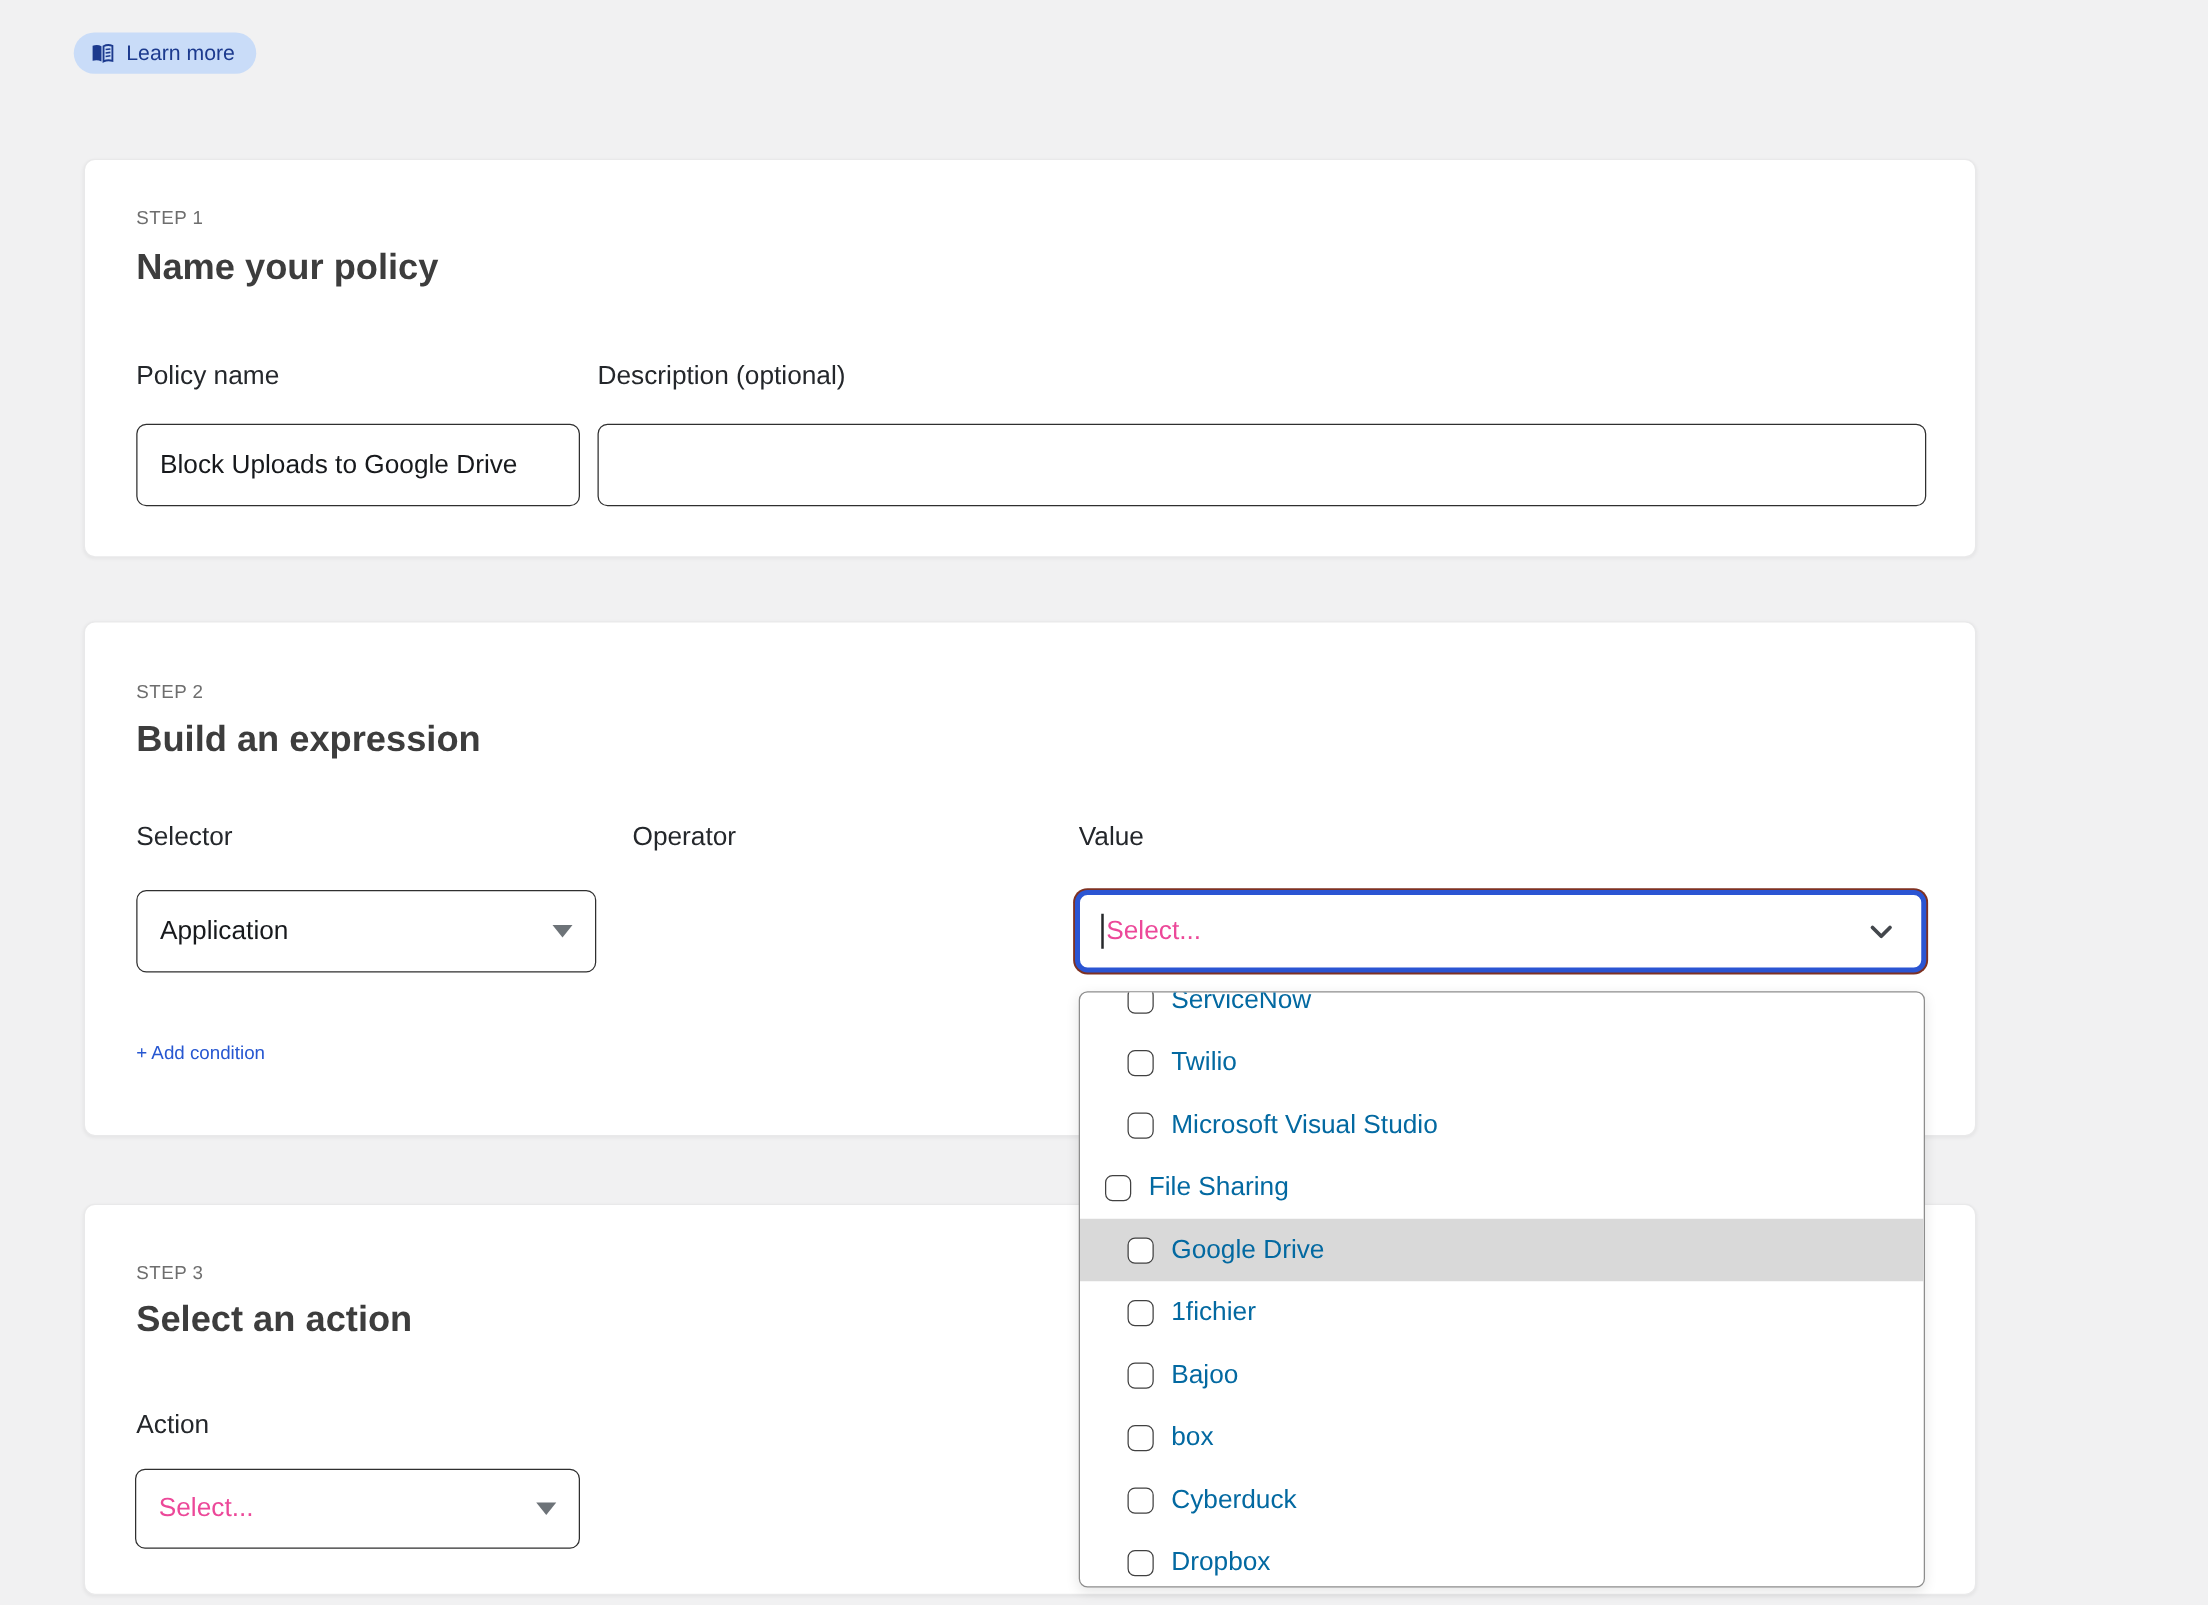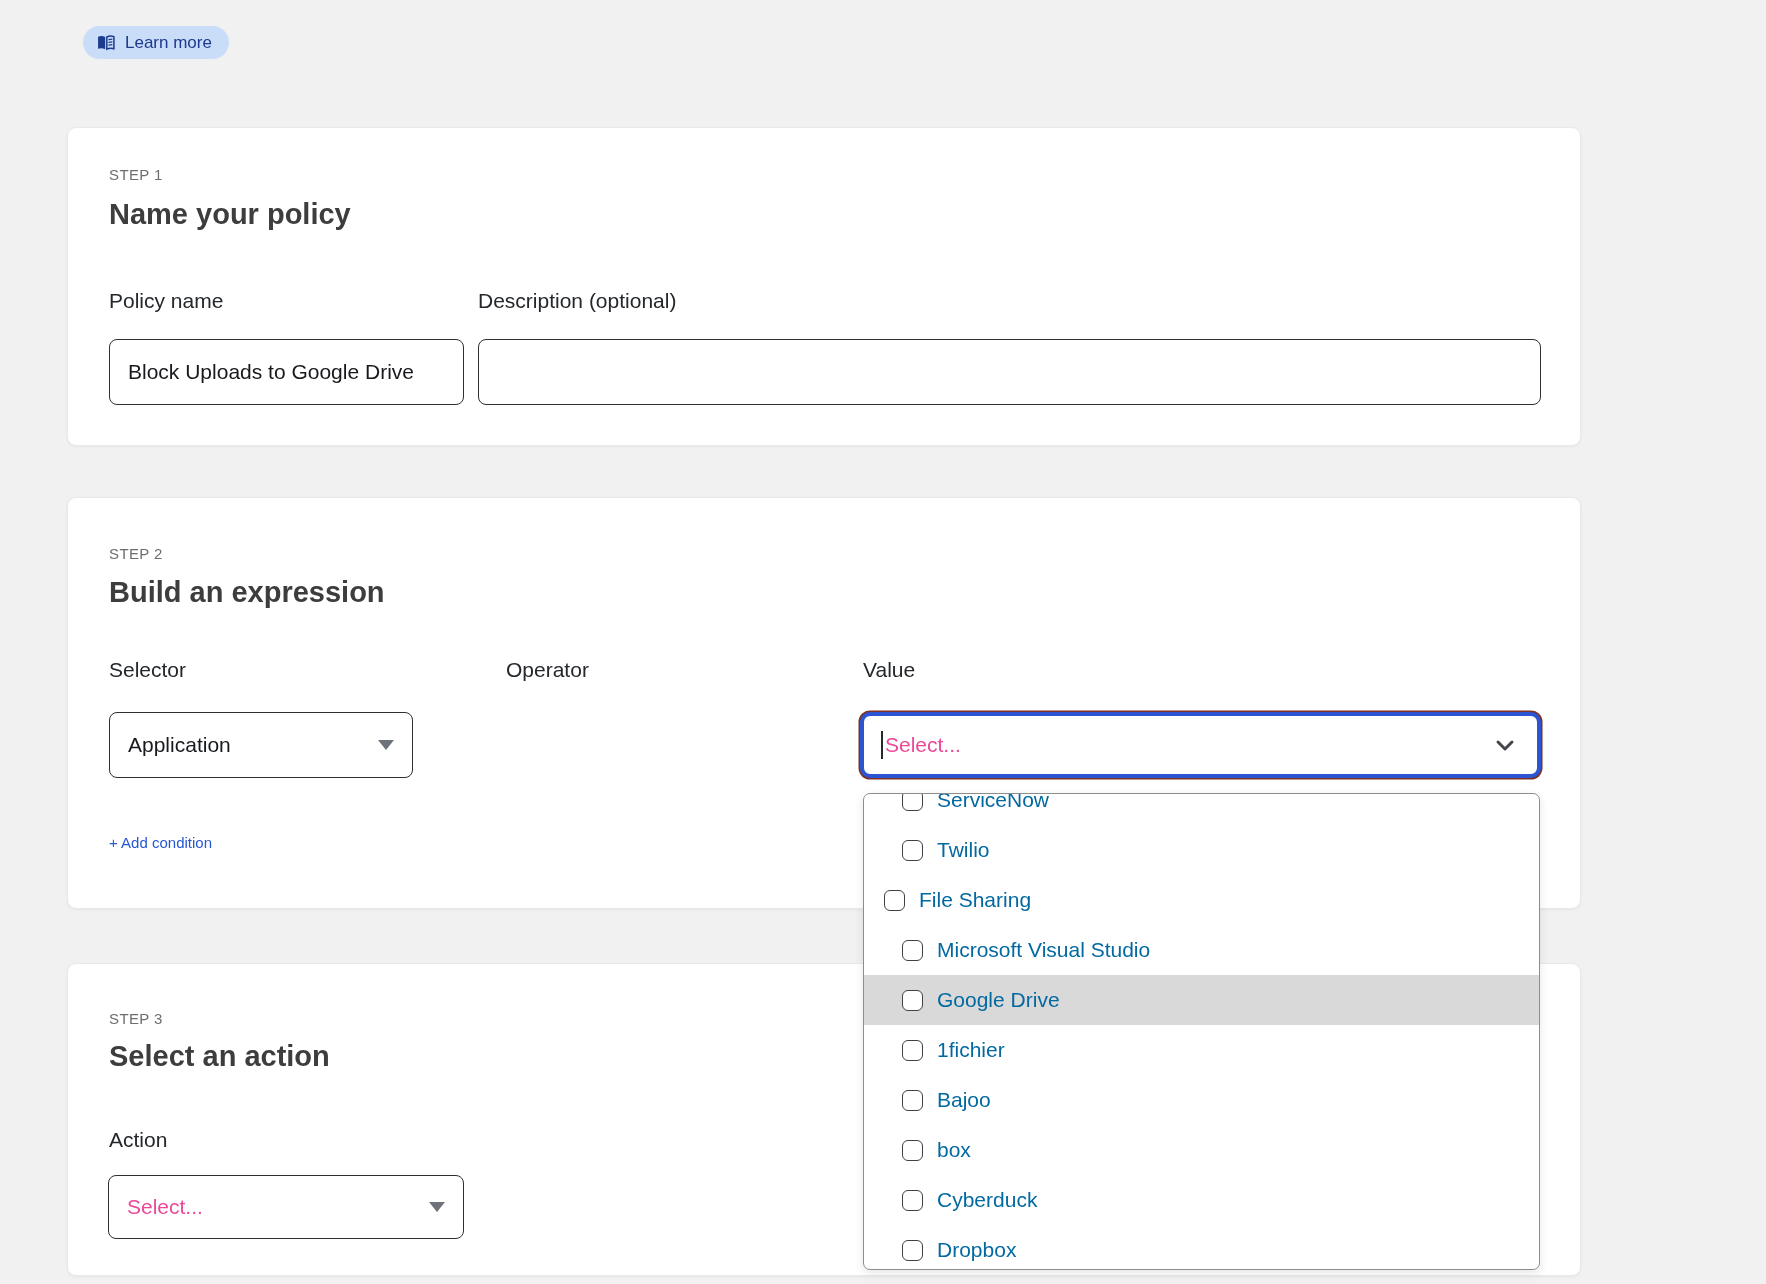--- a/index.html
+++ b/index.html
@@ -4,21 +4,21 @@
 <style>
   html,body{margin:0;padding:0;}
   body{
     width:1766px;height:1284px;position:relative;overflow:hidden;
     background:#f1f1f2;
     font-family:"Liberation Sans", sans-serif;
     color:#1a1c1f;
   }
   
   .learn-more{
-    position:absolute;left:83px;top:26px;height:33px;
+    position:absolute;left:59px;top:26px;height:33px;
     display:flex;align-items:center;gap:9px;
     background:#c9dcf8;border:none;border-radius:17px;
     padding:0 17px 0 13px;cursor:pointer;
     font-family:"Liberation Sans", sans-serif;
     font-size:17px;font-weight:500;color:#1c3a8e;
   }
   .learn-more svg{display:block;}
   
   .card{
     position:absolute;left:67px;width:1514px;background:#ffffff;
@@ -112,21 +112,21 @@
 
   <label class="field-label" style="left:410px;top:161px;">Description (optional)</label>
   <input class="control" style="left: 410px; top: 211px; width: 1063px;" value="">
 </section>
 
 <section class="card card2">
   <div class="step-label" style="top:47px;">STEP 2</div>
   <h2 class="card-title" style="top:78px;">Build an expression</h2>
 
   <label class="field-label" style="left:41px;top:160px;">Selector</label>
-  <div class="control select" style="left:41px;top:214px;width:304px;">
+  <div class="control select" style="left:41px;top:214px;width:368px;">
     <span>Application</span>
     <span class="triangle"></span>
   </div>
 
   <label class="field-label" style="left:438px;top:160px;">Operator</label>
 
   <label class="field-label" style="left:795px;top:160px;">Value</label>
   <div class="control combobox" style="left:792px;top:214px;width:681px;">
     <span class="caret-bar"></span>
     <span class="placeholder">Select...</span>
@@ -152,27 +152,27 @@
 <div class="dropdown">
   <div class="dd-list">
       <div class="dd-row app">
     <span class="dd-checkbox"></span>
     <span class="dd-label">ServiceNow</span>
   </div>
       <div class="dd-row app">
     <span class="dd-checkbox"></span>
     <span class="dd-label">Twilio</span>
   </div>
+      <div class="dd-row app">
+    <span class="dd-checkbox"></span>
+    <span class="dd-label">Microsoft Visual Studio</span>
+  </div>
       <div class="dd-row category">
     <span class="dd-checkbox"></span>
     <span class="dd-label">File Sharing</span>
-  </div>
-      <div class="dd-row app">
-    <span class="dd-checkbox"></span>
-    <span class="dd-label">Microsoft Visual Studio</span>
   </div>
       <div class="dd-row app highlighted">
     <span class="dd-checkbox"></span>
     <span class="dd-label">Google Drive</span>
   </div>
       <div class="dd-row app">
     <span class="dd-checkbox"></span>
     <span class="dd-label">1fichier</span>
   </div>
       <div class="dd-row app">

